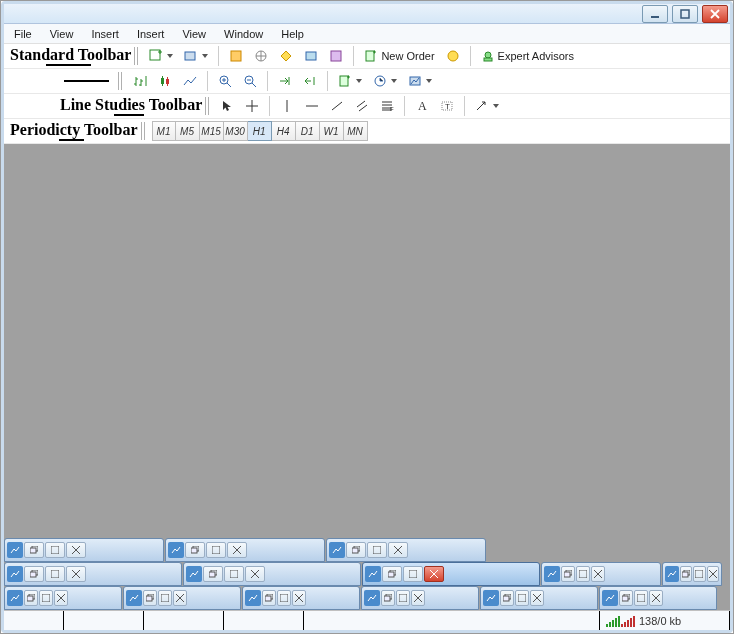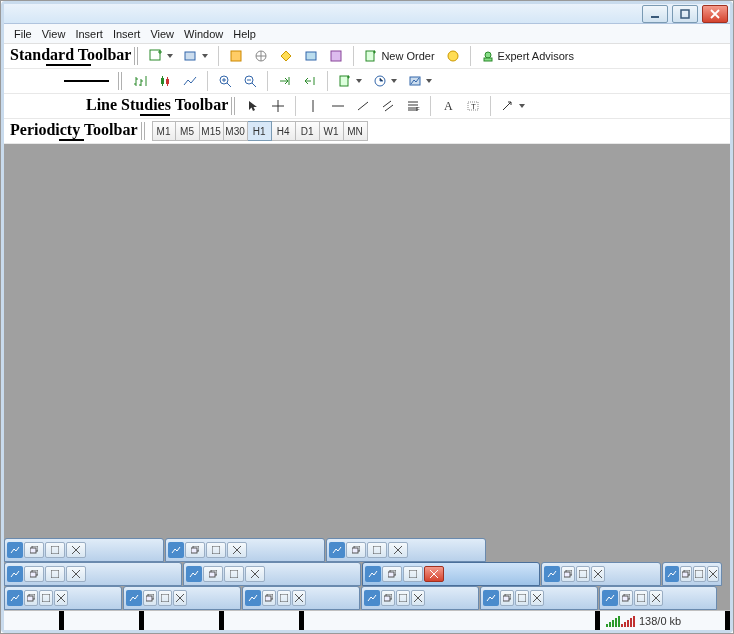--- a/index.html
+++ b/index.html
@@ -4,55 +4,55 @@
 <style>
   * { box-sizing: border-box; margin: 0; padding: 0; }
   body { font-family: Tahoma, Arial, sans-serif; font-size: 11px; background: #fff; width: 734px; height: 634px; border: 1px solid #999; position: relative; }
 
   .window-frame { border: 3px solid #c9dbed; border-radius: 4px; width: 100%; height: 100%; display: flex; flex-direction: column; }
   .titlebar { height: 20px; background: linear-gradient(to bottom, #eaf2fb, #d5e7f7); display: flex; justify-content: flex-end; align-items: center; padding: 0 2px; gap: 4px; border-bottom: 1px solid #b0c4de; }
   .win-btn { width: 26px; height: 18px; border: 1px solid #7a9ab3; border-radius: 2px; display: flex; align-items: center; justify-content: center; background: linear-gradient(to bottom,#f0f6fb,#d0e2f0); cursor: pointer; }
   .win-btn.close { background: linear-gradient(to bottom,#f49a8b,#d4432e); border-color: #a03020; }
   .win-btn svg { width: 10px; height: 10px; }
 
-  .menubar { height: 20px; display: flex; align-items: center; gap: 10px; padding: 0 10px; background: #f6f9fc; border-bottom: 1px solid #e0e0e0; }
+  .menubar { height: 20px; display: flex; align-items: center; gap: 18px; padding: 0 10px; background: #f6f9fc; border-bottom: 1px solid #e0e0e0; }
   .menubar span { color: #1a1a1a; cursor: pointer; }
 
   .annot-row { display:flex; align-items:center; height:25px; border-bottom:1px solid #e8e8e8; position:relative; }
   .annot-label { font: 700 16px Georgia, 'Times New Roman', serif; color:#000; white-space:nowrap; padding-left:6px; display:flex; align-items:center;flex-direction:column; }
   .annot-line { height:2px; background:#000; margin: 0 6px 0 2px; }
   .annot-line.w45 { width:45px; } .annot-line.w30{width:30px;} .annot-line.w25{width:25px;}
 
   .toolbar { display:flex; align-items:center; gap:3px; padding:0 3px; height:100%; }
   .grip { width:6px; height:18px; background: repeating-linear-gradient(to right,#b0b0b0 0 1px, transparent 1px 3px); margin-right:2px; }
   .tbtn { min-width:22px; height:37px; border:1px solid transparent; border-radius:2px; display:flex; align-items:center; justify-content:center; padding:0 3px; gap:3px; cursor:pointer; background:transparent; }
   .tbtn .dd { width:0;height:0;border-left:3px solid transparent;border-right:3px solid transparent;border-top:4px solid #555; margin-left:1px;}
   .sep { width:1px; height:20px; background:#ccc; margin:0 3px; }
   .tlabel { font-size:11px; color:#222; }
 
-  .period-btn { min-width:24px; height:20px; border:1px solid #bbb; background:linear-gradient(to bottom,#fdfdfd,#ececec); font-size:10px; color:#333; display:flex; align-items:center; justify-content:center; cursor:pointer; }
+  .period-btn { min-width:24px; height:20px; border:1px solid #bbb; background:linear-gradient(to bottom,#fdfdfd,#ececec); font-size:10px; color:#333; display:flex; align-items:center; justify-content:center; cursor:pointer;font-style:italic; }
   .period-btn.active { border-color:#7a9ab3; background:#d8e8f8; }
   .period-group { display:flex; gap:0; }
   .period-group .period-btn + .period-btn { border-left:none; }
 
   .workspace { flex:1; background:#a0a0a0; position:relative; overflow:hidden; }
 
   .mdi-strip { position:absolute; left:0; right:0; display:flex; }
   .mdi-strip.row1 { bottom:48px; }
   .mdi-strip.row2 { bottom:24px; }
   .mdi-strip.row3 { bottom:0; }
   .mdi-chart { height:24px; border:1px solid #6a8aae; background:linear-gradient(to bottom,#e0ecf8,#b8d0ea); display:flex; align-items:center; gap:1px; padding:1px 2px; border-radius:3px 3px 0 0; margin-right:1px; }
   .mdi-chart.sel { background:linear-gradient(to bottom,#cfe4f9,#9ec3e8); border-color:#4a6f9a; }
   .mdi-chart .ico { width:16px; height:16px; background:#4a8bcc; border-radius:2px; display:flex; align-items:center; justify-content:center; }
   .mdi-chart .ctrl { width:20px; height:16px; border:1px solid #9aaec4; background:linear-gradient(to bottom,#f5f9fc,#d8e6f2); border-radius:2px; display:flex; align-items:center; justify-content:center; cursor:pointer; }
   .mdi-chart .ctrl.close-red { background:linear-gradient(to bottom,#f49a8b,#d4432e); border-color:#a03020; }
   .mdi-chart.narrow .ctrl { width:14px; }
 
   .statusbar { height:20px; border-top:1px solid #c0c0c0; background:#f6f9fc; display:flex; align-items:stretch; }
-  .status-cell { border-right:5px solid #000000; padding:0 6px; display:flex; align-items:center; font-size:11px; color:#333; }
+  .status-cell { border-right:1px solid #000000; padding:0 6px; display:flex; align-items:center; font-size:11px; color:#333; }
   .conn-bars { display:flex; align-items:flex-end; gap:1px; height:12px; margin-right:4px; }
   .conn-bars span { width:2px; background:#2a9a2a; }
   .conn-bars span.r { background:#c03030; }
 
   svg { pointer-events:none; }
 </style>
 </head>
 <body>
 
 <div class="window-frame">
@@ -227,21 +227,21 @@
           <svg width="14" height="14">
             <rect x="2" y="3" width="10" height="8" fill="#cde" stroke="#36a"></rect>
             <path d="M3 10l3-4 2 2 3-4" fill="none" stroke="#36a"></path>
           </svg>
           <span class="dd"></span>
         </div>
     </div>
   </div>
 
   <div class="annot-row">
-    <div class="annot-label" style="padding-left:82px">
+    <div class="annot-label" style="padding-left:56px">
         <span>Line Studies Toolbar</span>
         <span class="annot-line w30"></span>
       </div>
     <div class="toolbar">
       <div class="grip"></div>
       <div class="tbtn">
           <svg width="14" height="14">
             <path d="M3 2 L3 11 L5.5 8.5 L7 12 L9 11 L7.5 8 L11 8 Z" fill="#333"></path>
           </svg>
         </div>

